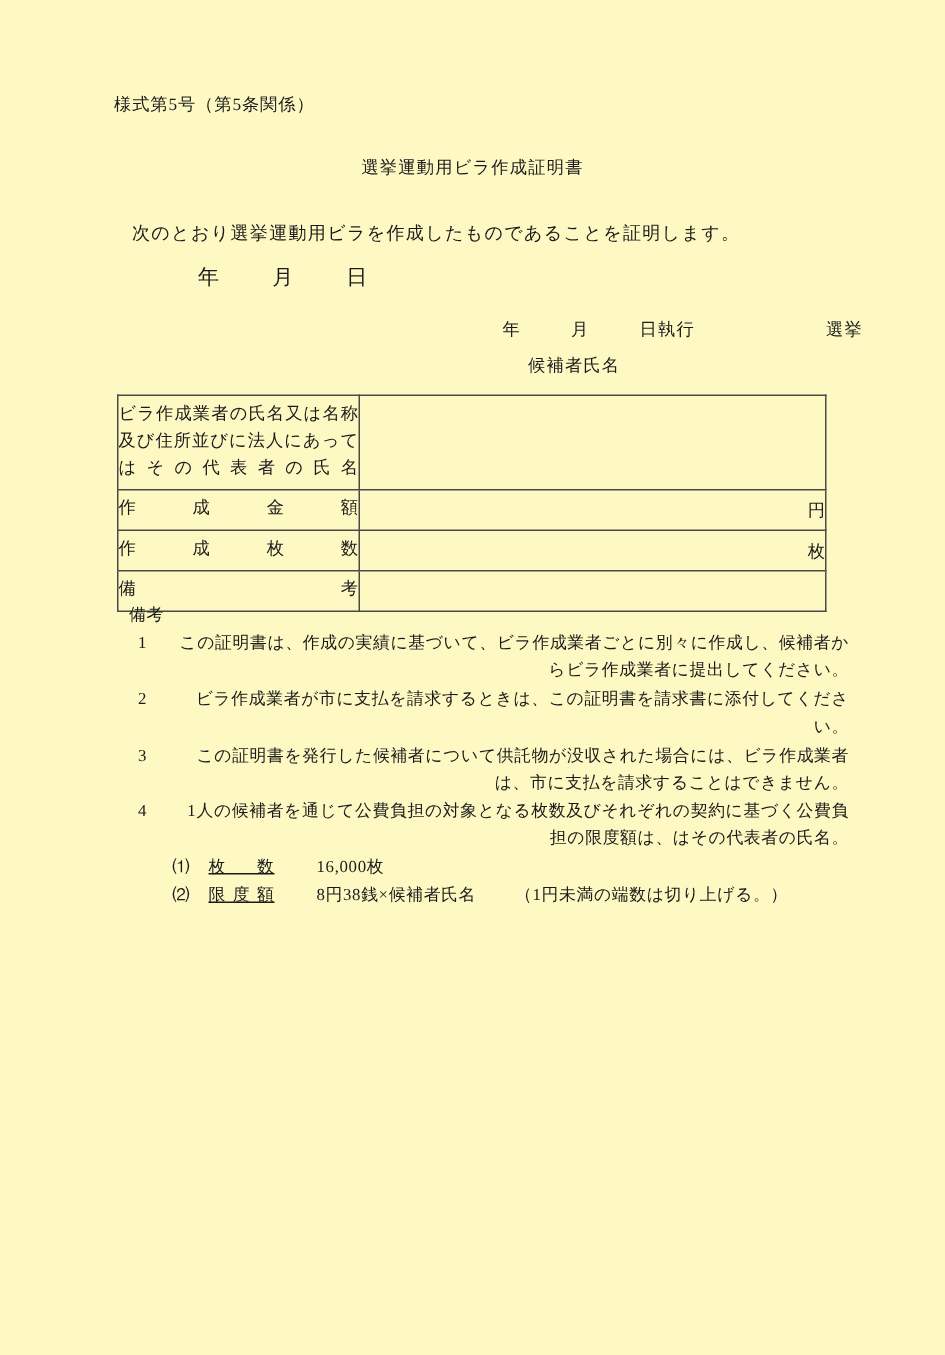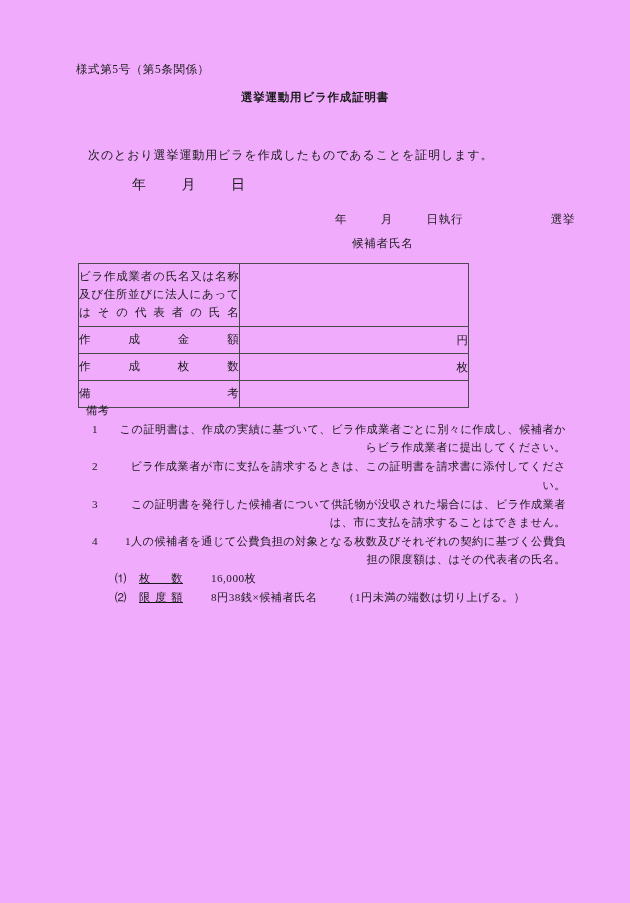--- a/index.html
+++ b/index.html
@@ -10,43 +10,42 @@
   }
   body {
     font-family: "Liberation Serif", "DejaVu Serif", serif;
     color: #1a1a1a;
     -webkit-font-smoothing: antialiased;
   }
   #page {
     position: relative;
     width: 630px;
     height: 903px;
-    background: #f0abfc;
+    background: #fef9c3;
     overflow: hidden;
     box-sizing: border-box;
   }
 
   
   .form-no {
     position: absolute;
     left: 76px;
     top: 62px;
     font-size: 11.5px;
     letter-spacing: 0.6px;
     white-space: nowrap;
   }
   .doc-title {
     position: absolute;
     left: 0;
-    top: 90px;
+    top: 104px;
     width: 630px;
     text-align: center;
     font-size: 11.5px;
     letter-spacing: 0.8px;
-    font-weight: bold;
   }
   .intro {
     position: absolute;
     left: 88px;
     top: 147px;
     font-size: 12px;
     letter-spacing: 0.9px;
     white-space: nowrap;
   }
   .date-line {
@@ -80,21 +79,21 @@
     font-size: 11.5px;
     letter-spacing: 0.8px;
     white-space: nowrap;
   }
 
   
   table.form-table {
     position: absolute;
     left: 78px;
     top: 263px;
-    width: 391px;
+    width: 473px;
     border-collapse: collapse;
     table-layout: fixed;
   }
   table.form-table td {
     border: 1px solid #4a4a4a;
     font-size: 11.5px;
     padding: 0;
     vertical-align: middle;
   }
   td.label-cell {

